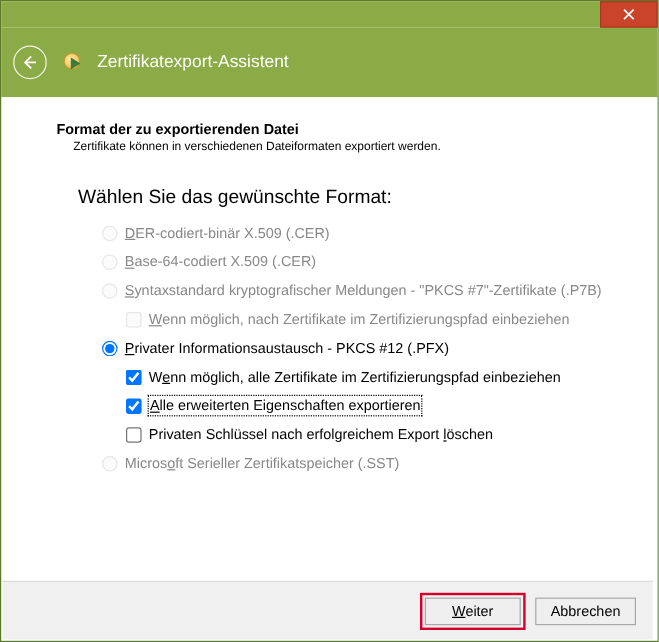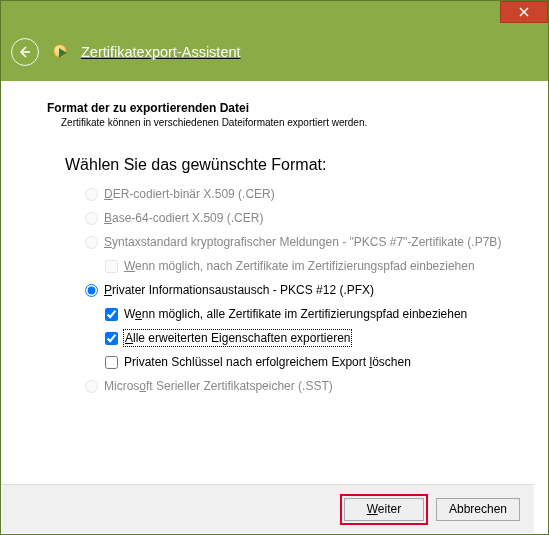--- a/index.html
+++ b/index.html
@@ -12,21 +12,20 @@
     height: 535px;
     overflow: hidden;
   }
   .window {
     width: 549px;
     height: 535px;
     box-sizing: border-box;
     border: 1px solid #5a7a2a;
     position: relative;
     background: #fff;
-    text-decoration: underline;
   }
   
   .titlebar {
     height: 22px;
     background: #8aab45;
     position: relative;
   }
   .close-btn {
     position: absolute;
     top: 0;
@@ -137,21 +136,21 @@
   .u { text-decoration: underline; }
   .focus-rect {
     outline: 1px dotted #000;
     outline-offset: 0px;
     padding: 0 1px;
   }
   
   .footer {
     position: absolute;
     left: 1px;
-    right: 14px;
+    right: 4px;
     bottom: 1px;
     height: 48px;
     background: #f0f0f0;
     border-top: 1px solid #dcdcdc;
     display: flex;
     align-items: center;
     justify-content: flex-end;
     padding-right: 14px;
     gap: 8px;
   }

